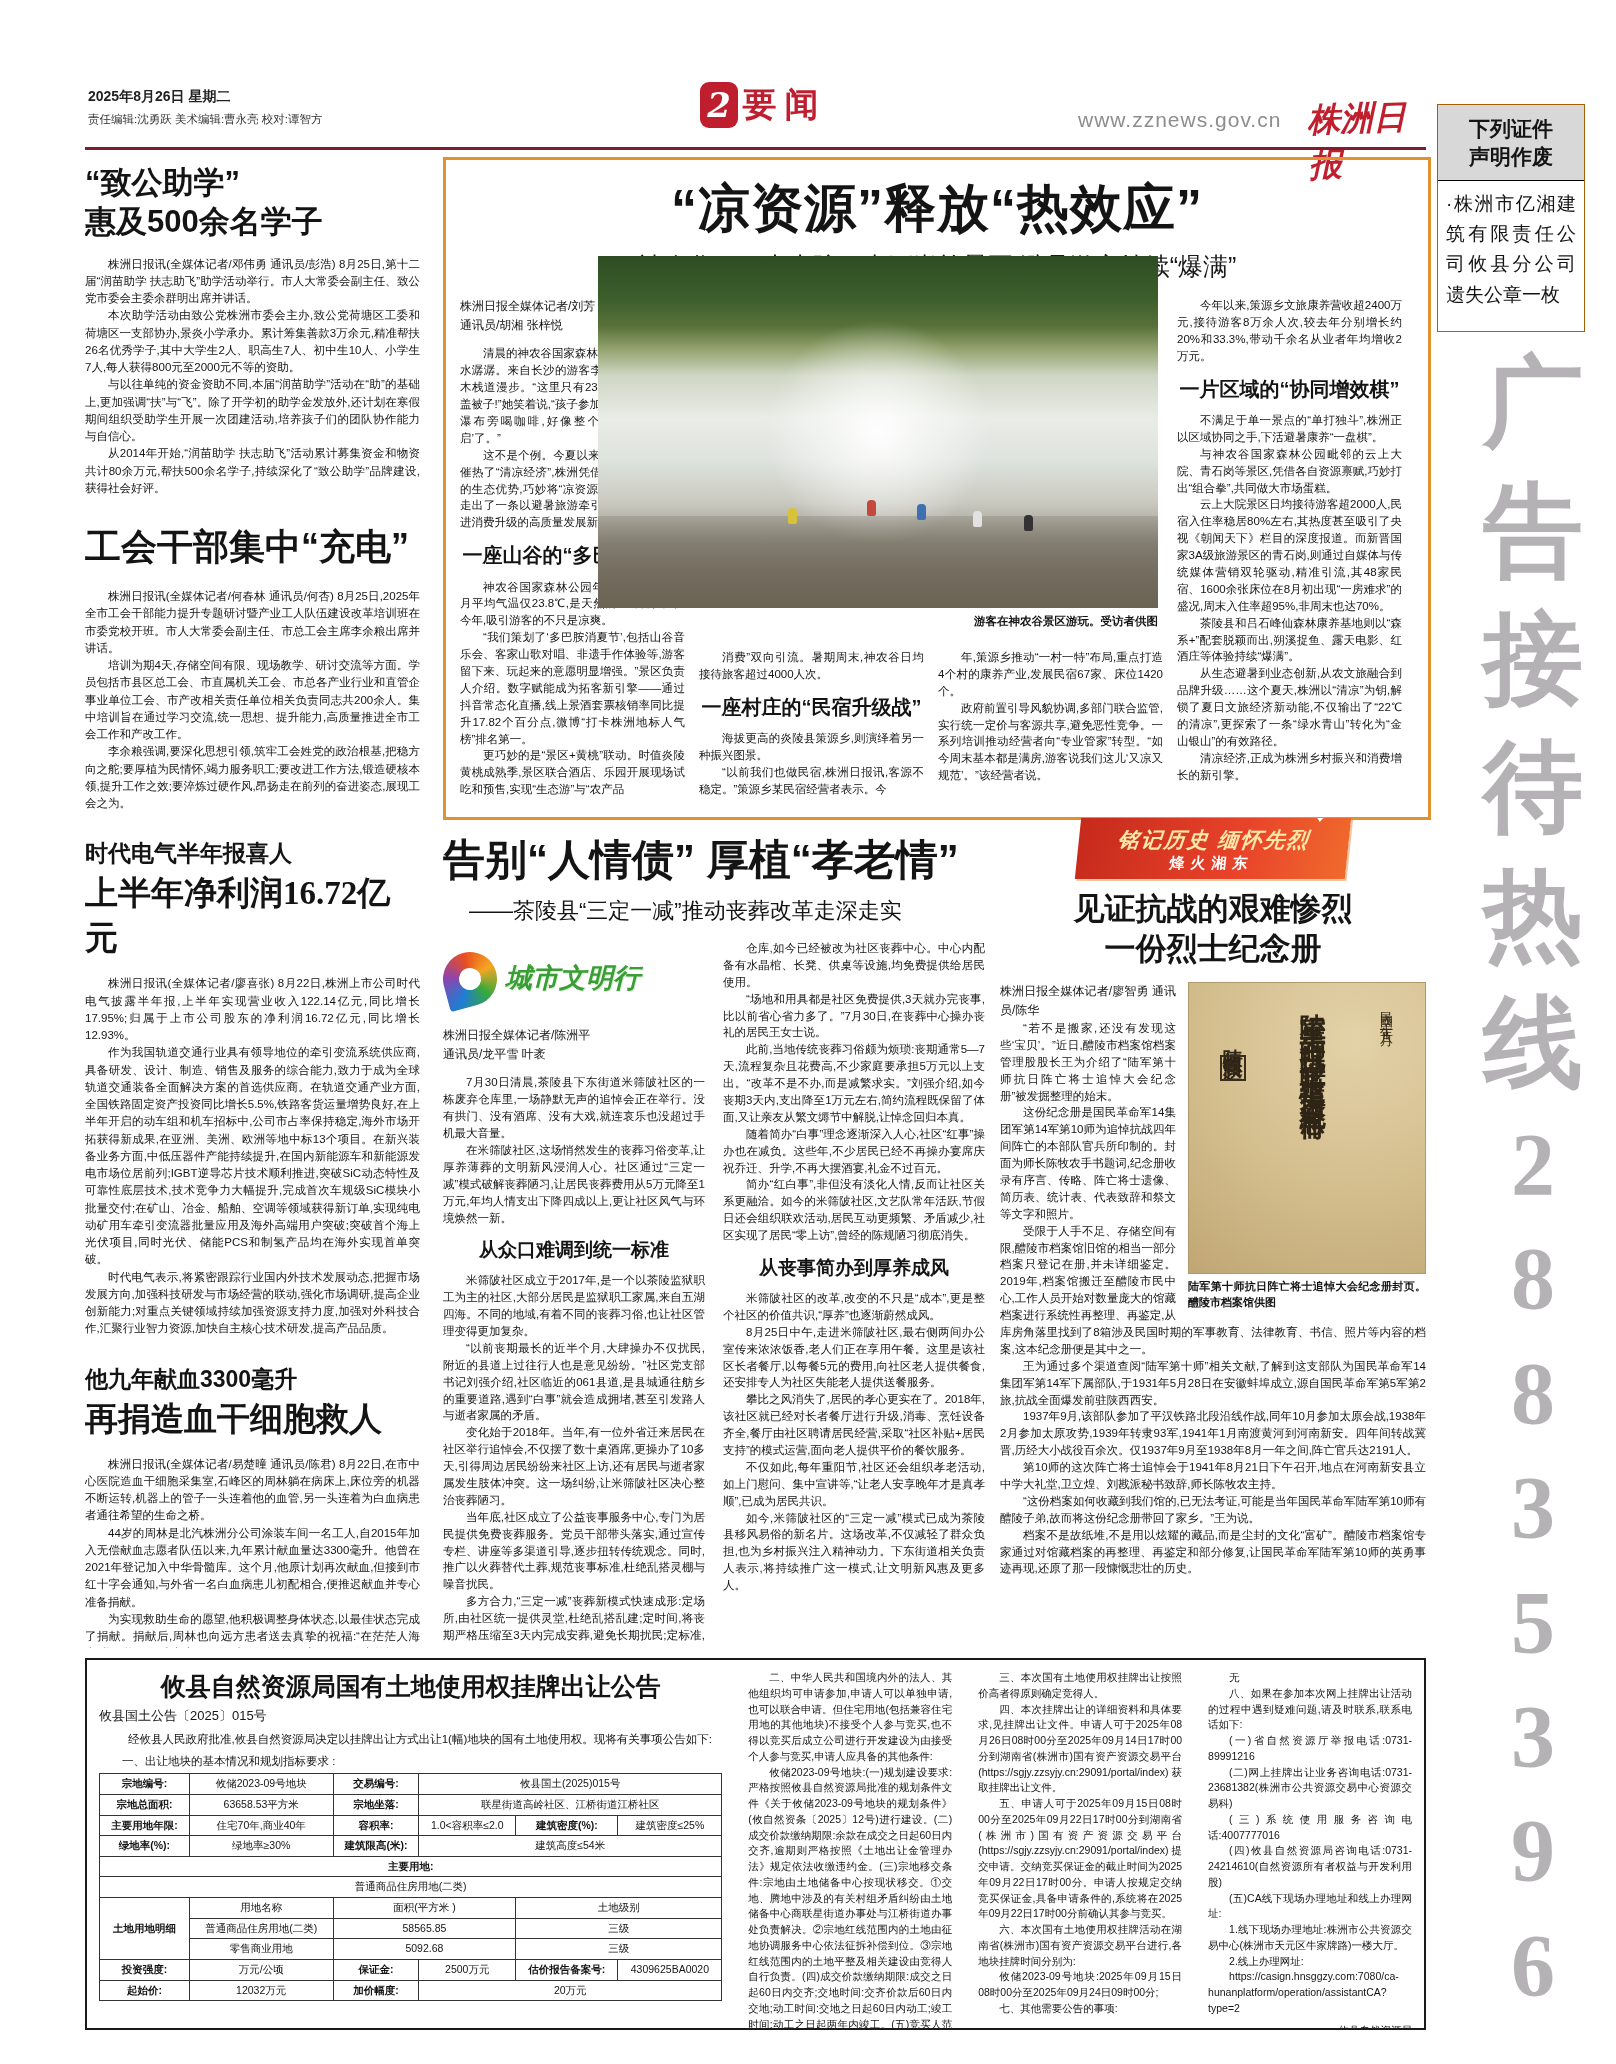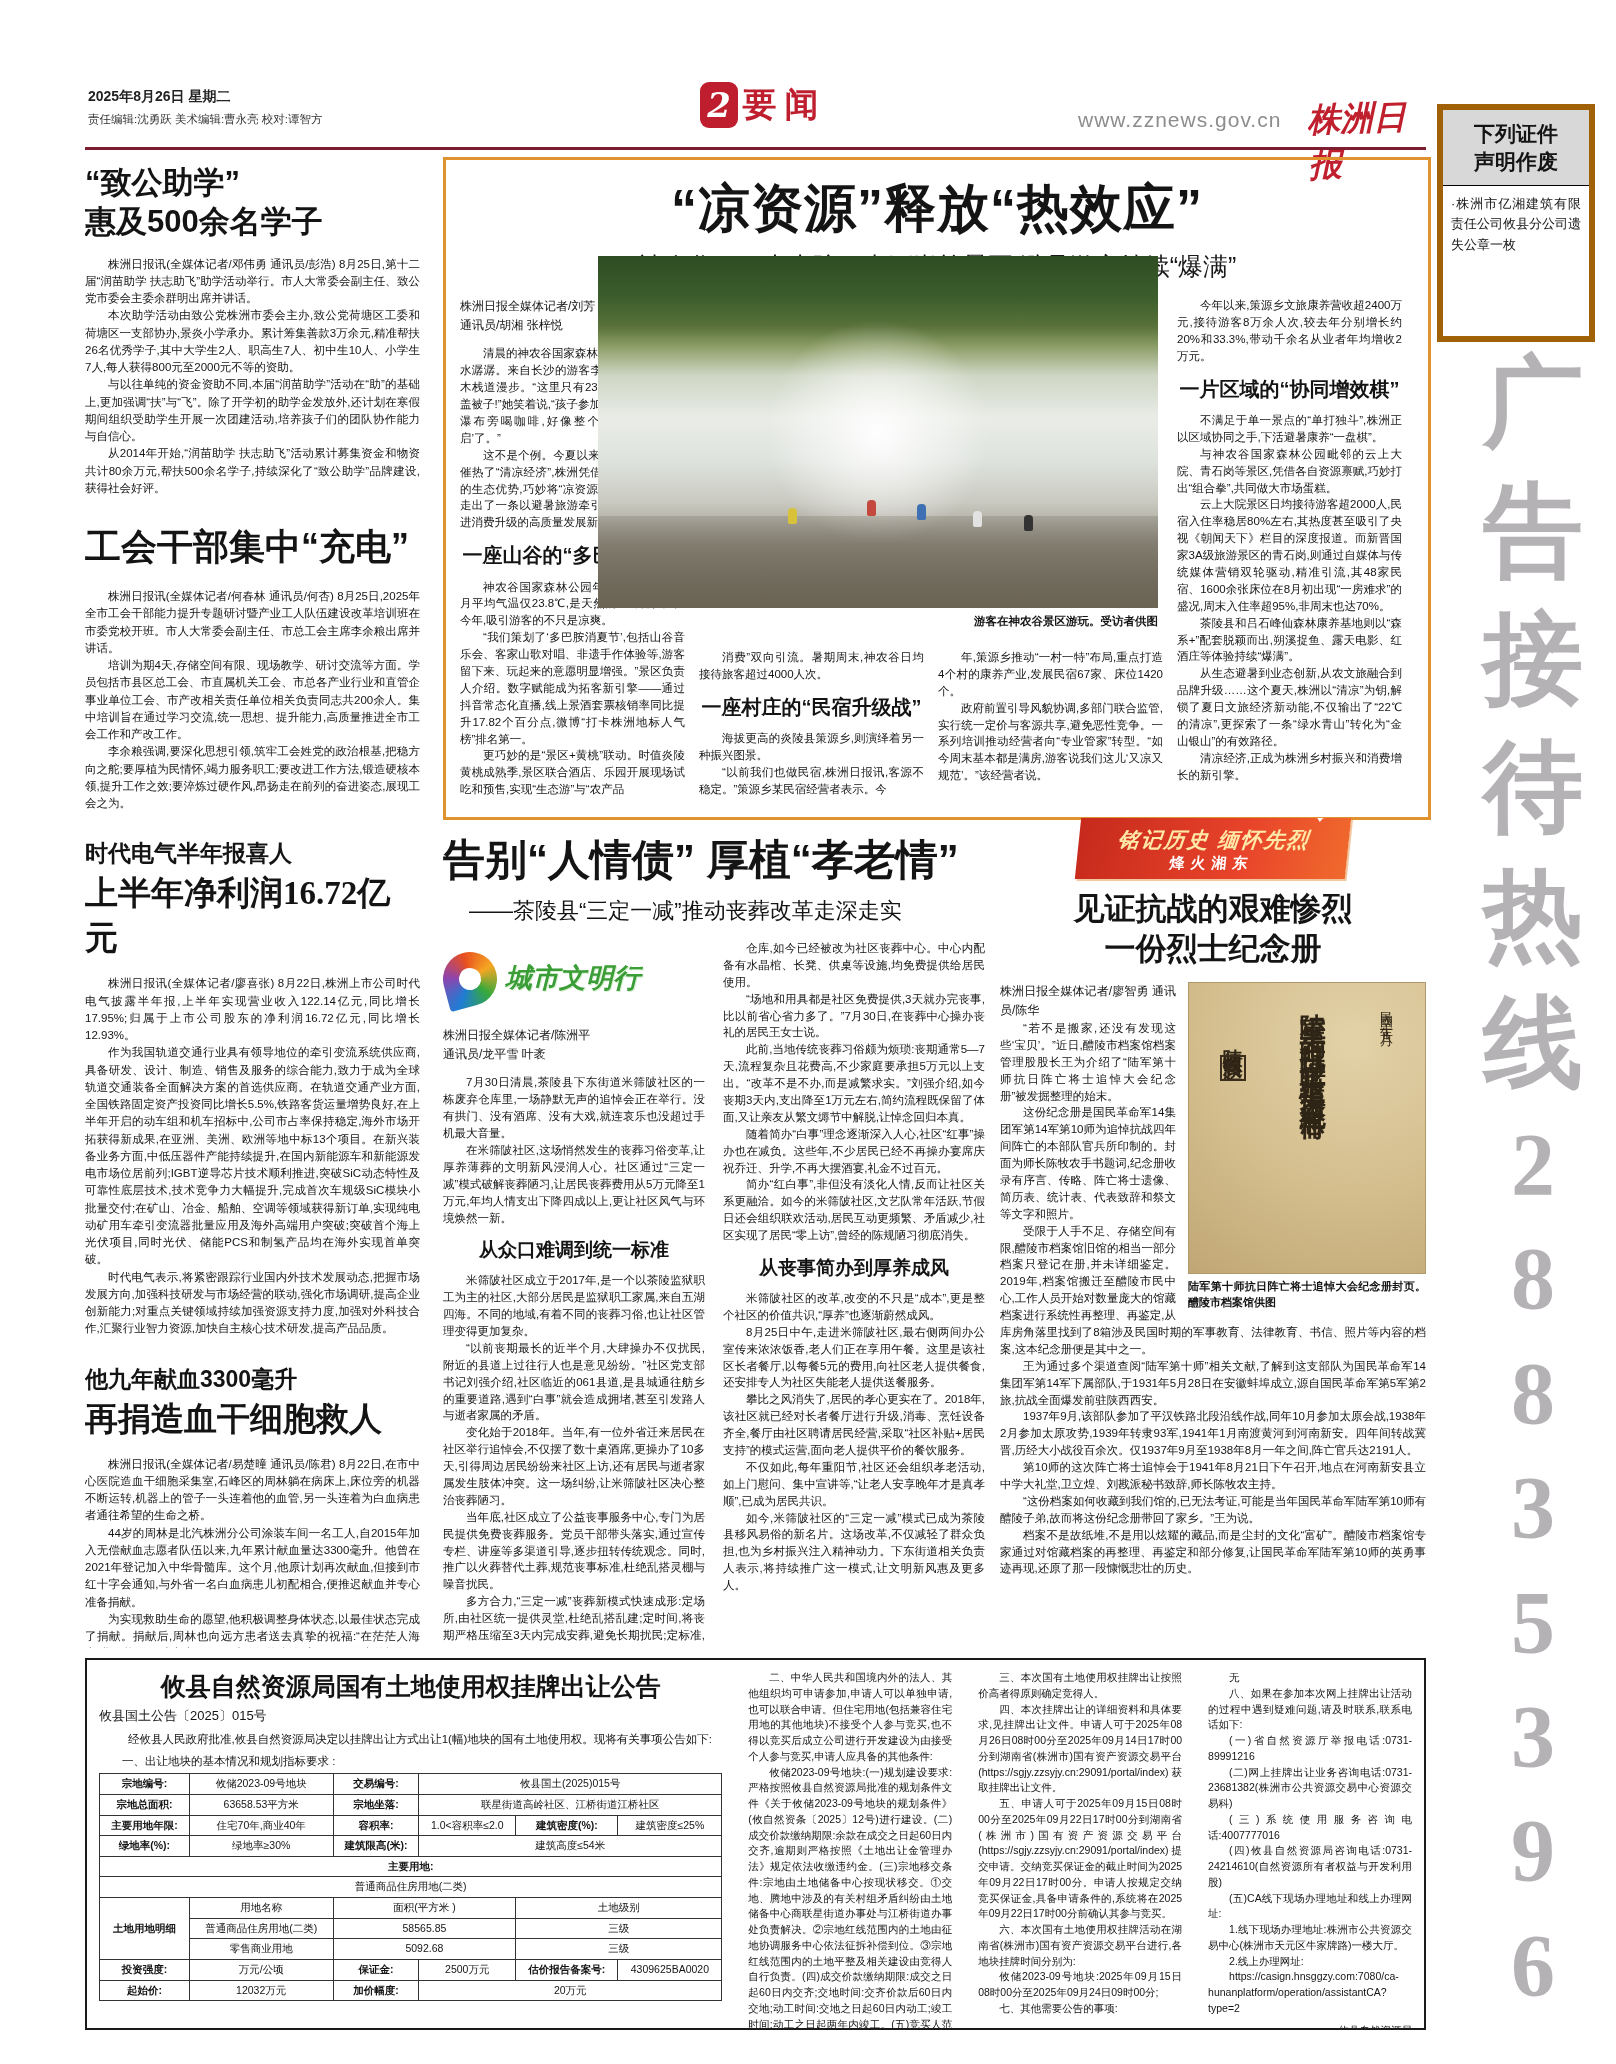--- a/index.html
+++ b/index.html
@@ -12,24 +12,24 @@
   .badge{display:inline-block;width:38px;height:46px;background:#bf1e2e;border-radius:9px;
          color:#fff;font-family:"DejaVu Serif",serif;font-style:italic;font-weight:bold;
          font-size:34px;text-align:center;line-height:46px;vertical-align:middle;}
   .sect{display:inline-block;color:#bf1e2e;font-size:34px;font-weight:bold;letter-spacing:8px;
         vertical-align:middle;}
   .site{font-size:21px;color:#8d8d8d;letter-spacing:1px;}
   .masthead{font-family:"DejaVu Serif",serif;font-style:italic;font-weight:bold;
             font-size:33px;color:#c01f2e;transform:rotate(-2deg);display:inline-block;}
   .hdr-rule{position:absolute;left:85px;top:147px;width:1341px;height:3px;background:#7e1d30;}
   
-  .invalid{border:6px solid #a16207;background:#fff;}
+  .invalid{border:1px solid #a16207;background:#fff;}
   .invalid-head{background:#d8d8d8;padding:10px 6px 8px;text-align:center;
                 font-size:21px;font-weight:bold;line-height:1.35;border-bottom:1px solid #000;}
-  .invalid-body{padding:8px 8px;font-size:13px;line-height:1.6;text-align:justify;}
+  .invalid-body{padding:8px 8px;font-size:19px;line-height:1.6;text-align:justify;}
   
   .ad-col{text-align:center;color:#b5b2b5;font-family:"Liberation Serif",serif;font-weight:bold;}
   .ad-char{font-size:100px;line-height:1.28;}
   .ad-digit{font-size:88px;line-height:1.3;}
   
   .news p{margin:0;text-indent:2em;text-align:justify;}
   .news p.noind{text-indent:0;}
   .subhead{text-align:center;font-weight:bold;margin:10px 0 8px;text-indent:0 !important;}
   
   .lt-a{font-size:31px;font-weight:bold;line-height:1.25;margin:6px 0 14px;}

